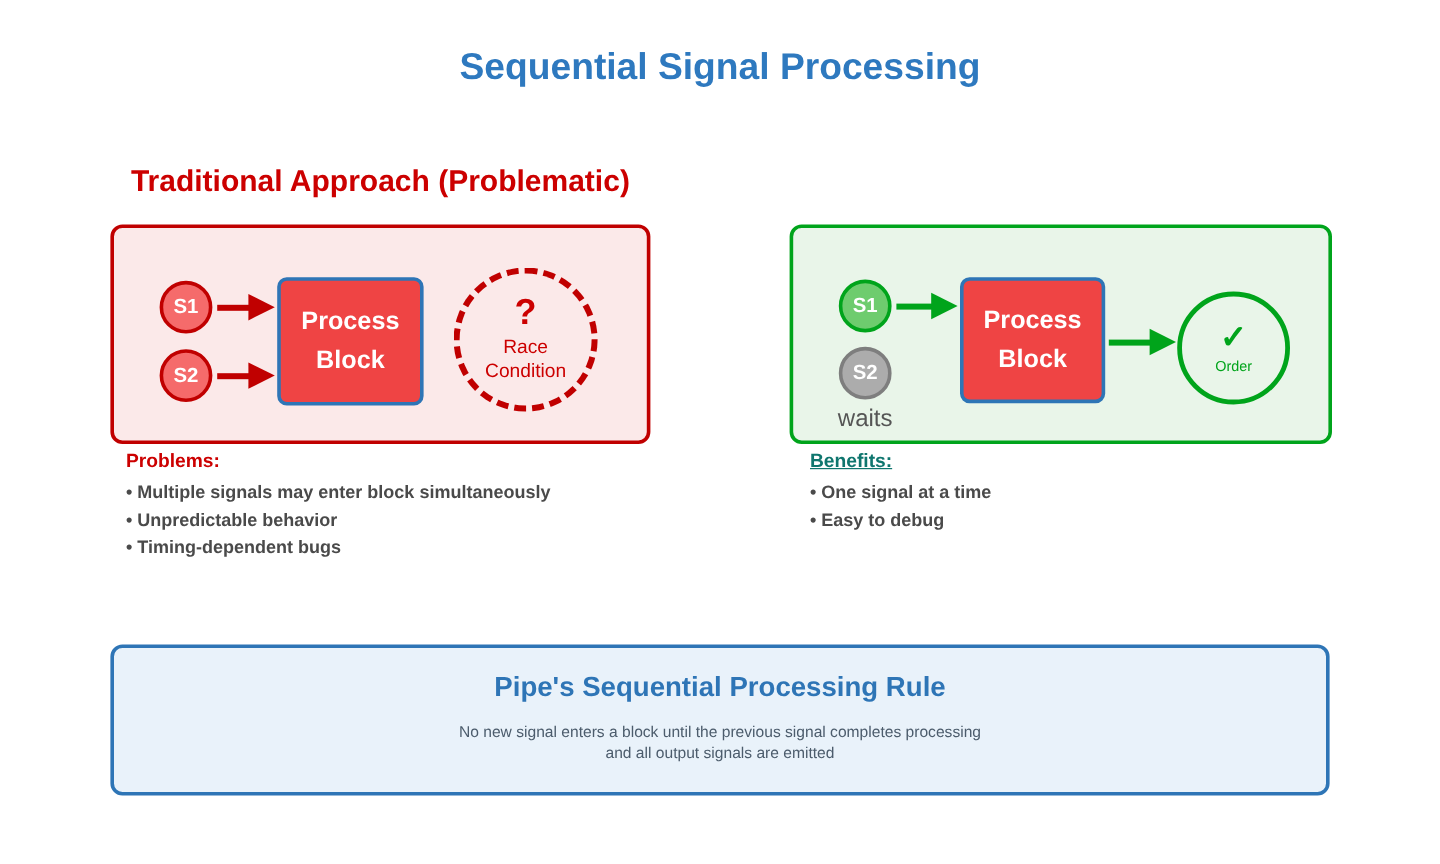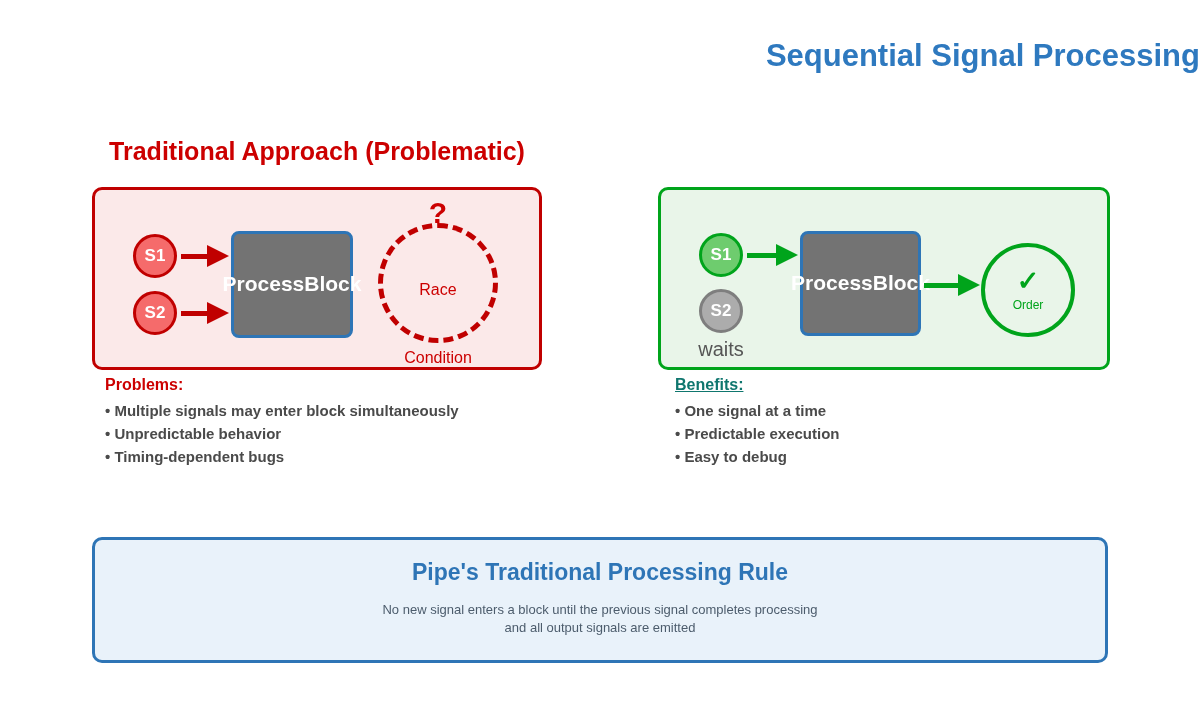--- a/index.html
+++ b/index.html
@@ -1,21 +1,21 @@
 <!DOCTYPE html>
 <html><head>
 <meta charset="utf-8">
 <style>
   * { margin:0; padding:0; box-sizing:border-box; }
   body { background:#ffffff; font-family:"Liberation Sans", sans-serif; }
   .canvas { position:relative; width:1200px; height:720px; background:#ffffff; overflow:hidden; }
 
   .page-title {
     position:absolute; top:38px; left:0; width:100%;
-    text-align:right; font-size:31px; font-weight:bold; color:#2e79bf;
+    text-align:center; font-size:31px; font-weight:bold; color:#2e79bf;
   }
 
   .section-heading {
     position:absolute; top:137px; text-align:center;
     font-size:25px; font-weight:bold;
   }
   .heading-left  { left:92px;  width:450px; color:#cc0000; }
   .heading-right { left:658px; width:452px; color:#00a51f; }
 
   .panel {
@@ -43,36 +43,36 @@
   .arrow-head  {
     position:absolute; width:0; height:0;
     border-top:11px solid transparent; border-bottom:11px solid transparent;
   }
   .shaft-red  { background:#c00000; }
   .head-red   { border-left:22px solid #c00000; }
   .shaft-green{ background:#00a41b; }
   .head-green { border-left:22px solid #00a41b; }
 
   .process-block {
-    position:absolute; top:41px; background:#737373; border:3px solid #2e75b6;
-    border-radius:8px; display:flex; flex-direction:row;
+    position:absolute; top:41px; background:#ef4444; border:3px solid #2e75b6;
+    border-radius:8px; display:flex; flex-direction:column;
     align-items:center; justify-content:center;
     color:#ffffff; font-weight:bold; font-size:21px; line-height:1.55;
   }
   .block-left  { left:136px; width:122px; height:107px; }
   .block-right { left:139px; width:121px; height:105px; }
 
   .race-circle {
     position:absolute; left:283px; top:33px; width:120px; height:120px;
     border:5px dashed #c00000; border-radius:50%;
     display:flex; flex-direction:column; align-items:center; justify-content:center;
     color:#cc0000;
   }
   .race-q { font-size:30px; font-weight:bold; line-height:1; margin-bottom:4px; }
-  .race-line { font-size:16px; line-height:1.25;margin-top:48px; }
+  .race-line { font-size:16px; line-height:1.25; }
 
   .order-circle {
     position:absolute; left:320px; top:53px; width:94px; height:94px;
     border:4px solid #00a41b; border-radius:50%;
     display:flex; flex-direction:column; align-items:center; justify-content:center;
     color:#00a41b;
   }
   .order-check { font-size:27px; line-height:1; font-weight:bold; margin-bottom:3px; }
   .order-label { font-size:12px; }
 
@@ -153,25 +153,24 @@
   <div class="notes notes-left">
     <div class="notes-title red">Problems:</div>
     <div class="notes-item">• Multiple signals may enter block simultaneously</div>
     <div class="notes-item">• Unpredictable behavior</div>
     <div class="notes-item">• Timing-dependent bugs</div>
   </div>
 
   <div class="notes notes-right">
     <div class="notes-title green">Benefits:</div>
     <div class="notes-item">• One signal at a time</div>
-    <div class="notes-item">• Predictable execution</div>
     <div class="notes-item">• Easy to debug</div>
   </div>
 
   <div class="rule-box">
-    <div class="rule-title">Pipe's Traditional Processing Rule</div>
+    <div class="rule-title">Pipe's Sequential Processing Rule</div>
     <div class="rule-body">
       <div>No new signal enters a block until the previous signal completes processing</div>
       <div>and all output signals are emitted</div>
     </div>
   </div>
 
 </div>
 
 </body></html>

